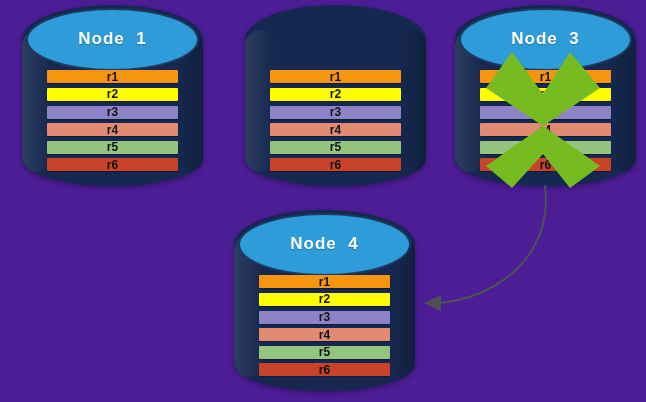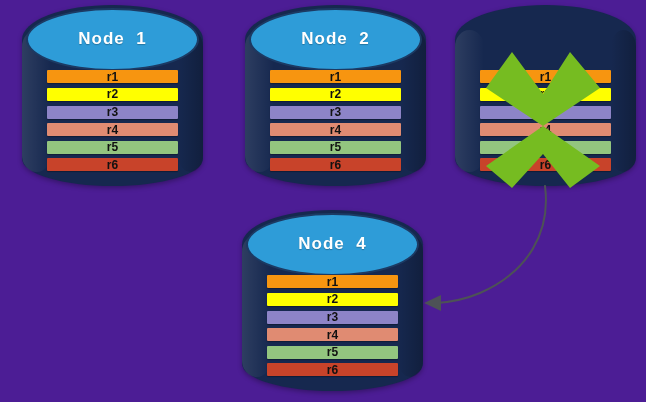--- a/index.html
+++ b/index.html
@@ -123,56 +123,56 @@
       <div class="row" style="background:#e08b72">r4</div>
       <div class="row" style="background:#93c57f">r5</div>
       <div class="row" style="background:#c8432a">r6</div>
     </div>
   </div>
 
   <div class="node" style="left:245px; top:5px; width:181px; height:181px;">
     <div class="cyl-body"></div>
     <div class="cyl-shade-left"></div>
     <div class="cyl-shade-right"></div>
-    <div class="cyl-top">
-      <span class="cyl-title">Node  2</span>
-    </div>
     <div class="rows">
       <div class="row" style="background:#f79510">r1</div>
       <div class="row" style="background:#ffff00">r2</div>
       <div class="row" style="background:#8d84c7">r3</div>
       <div class="row" style="background:#e08b72">r4</div>
       <div class="row" style="background:#93c57f">r5</div>
       <div class="row" style="background:#c8432a">r6</div>
     </div>
   </div>
 
   <div class="node" style="left:455px; top:5px; width:181px; height:181px;">
     <div class="cyl-body"></div>
     <div class="cyl-shade-left"></div>
     <div class="cyl-shade-right"></div>
+    <div class="cyl-top">
+      <span class="cyl-title">Node  3</span>
+    </div>
     <div class="rows">
       <div class="row" style="background:#f79510">r1</div>
       <div class="row" style="background:#ffff00">r2</div>
       <div class="row" style="background:#8d84c7">r3</div>
       <div class="row" style="background:#e08b72">r4</div>
       <div class="row" style="background:#93c57f">r5</div>
       <div class="row" style="background:#c8432a">r6</div>
     </div>
   </div>
 
   <div class="x-mark" style="left:486px; top:48px; width:114px; height:140px;">
     <svg width="114" height="140" viewBox="0 0 114 140">
       <g fill="#76bc21">
         <polygon points="26,4 0,40 57,78 0,118 26,140 57,106 84,140 114,118 57,78 114,40 84,4 57,46"></polygon>
       </g>
     </svg>
   </div>
 
-  <div class="node" style="left:242px; top:210px; width:181px; height:181px;">
+  <div class="node" style="left:234px; top:210px; width:181px; height:181px;">
     <div class="cyl-body"></div>
     <div class="cyl-shade-left"></div>
     <div class="cyl-shade-right"></div>
     <div class="cyl-top">
       <span class="cyl-title">Node  4</span>
     </div>
     <div class="rows">
       <div class="row" style="background:#f79510">r1</div>
       <div class="row" style="background:#ffff00">r2</div>
       <div class="row" style="background:#8d84c7">r3</div>

